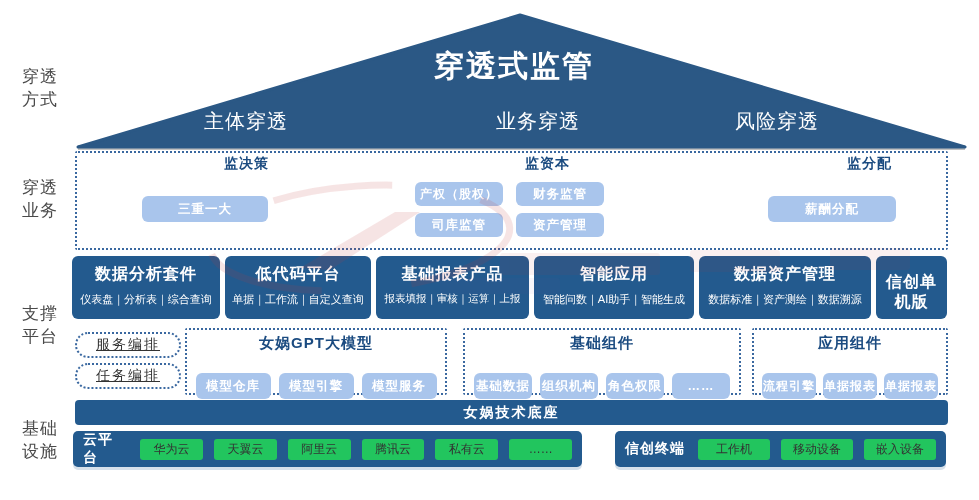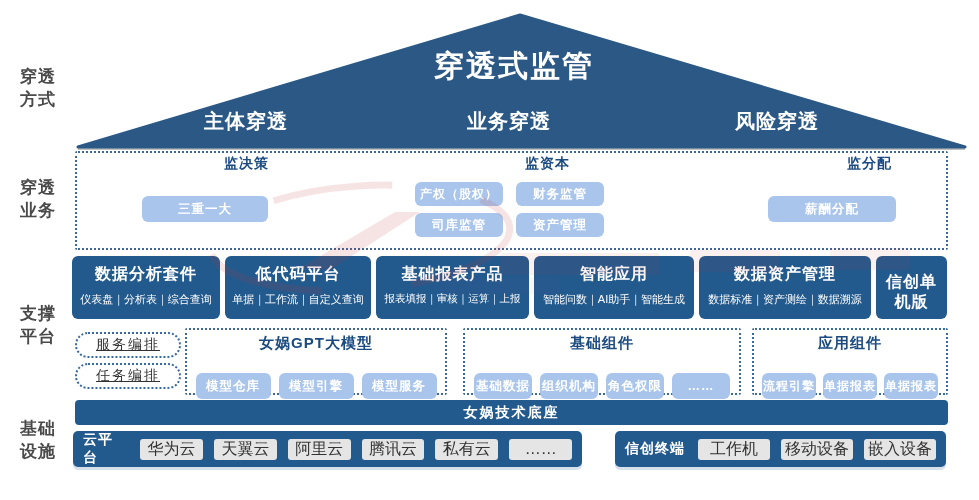--- a/index.html
+++ b/index.html
@@ -1,29 +1,29 @@
 <!DOCTYPE html>
 <html><head>
 <meta charset="utf-8">
 <style>
   * { margin:0; padding:0; box-sizing:border-box; }
   html,body { background:#ffffff; }
   body { font-family:"Liberation Sans","DejaVu Sans",sans-serif; }
   .stage { position:relative; width:979px; height:500px; background:#fff; overflow:hidden; }
 
   
-  .side-label { position:absolute; left:20px; width:40px; font-size:17px; font-weight:bold;
-                color:#4a4a4a; line-height:1.35; word-break:break-all; letter-spacing:1px; }
+  .side-label { position:absolute; left:20px; width:40px; font-size:17px; font-weight:normal;
+                color:#4a4a4a; line-height:1.35; word-break:break-all; letter-spacing:1px;text-align:center; }
 
   
   .bg-svg { position:absolute; left:0; top:0; }
   .roof-title { position:absolute; left:364px; top:46px; width:300px; text-align:center;
                 color:#fff; font-size:30px; font-weight:bold; letter-spacing:2px; }
   .roof-method { position:absolute; top:108px; width:140px; text-align:center;
-                 color:#fff; font-size:20px; font-weight:bold; letter-spacing:1px; }
+                 color:#fff; font-size:20px; font-weight:normal; letter-spacing:1px; }
 
   
   .dashed-box { position:absolute; border:2px dotted #3a68a0; background:#fff; border-radius:2px; }
 
   .group-title { position:absolute; width:130px; text-align:right;
                  color:#1b4b80; font-size:14px; font-weight:bold; letter-spacing:1px; }
 
   .pill { position:absolute; background:#a9c5ec; color:#fff; font-weight:bold; font-size:12.5px;
           border-radius:6px; display:flex; align-items:center; justify-content:center;
           letter-spacing:1px; }
@@ -51,21 +51,21 @@
                      justify-content:center; padding:0 9px; letter-spacing:1px; }
 
   
   .base-bar { position:absolute; left:75px; top:400px; width:873px; height:25px; background:#235a8e;
               border-radius:4px; color:#fff; font-size:14px; font-weight:bold;
               display:flex; align-items:center; justify-content:center; letter-spacing:2px; }
   .infra-box { position:absolute; top:431px; height:36px; background:#235a8e; border-radius:5px;
                display:flex; align-items:center; padding:0 10px; gap:11px;
                box-shadow:0 3px 0 rgba(35,90,142,0.18); }
   .infra-label { color:#fff; font-size:14px; font-weight:bold; letter-spacing:1px; margin-right:2px; }
-  .chip { background:#e5e5e5; color:#333; font-size:16px; border-radius:3px; height:21px;
+  .chip { background:#22c55e; color:#333; font-size:12px; border-radius:3px; height:21px;
           display:flex; align-items:center; justify-content:center; }
 
   .watermark { position:absolute; left:0; top:0; pointer-events:none; }
 </style>
 </head>
 <body>
 
 <div class="stage">
 
   <svg class="bg-svg" width="979" height="500">
@@ -73,21 +73,21 @@
     <polygon points="78,147 520,15 965,147" fill="#2b5885" stroke="#2b5885" stroke-width="3" stroke-linejoin="round"></polygon>
   </svg>
 
   <div class="side-label" style="top:66px">穿透方式</div>
   <div class="side-label" style="top:177px">穿透业务</div>
   <div class="side-label" style="top:303px">支撑平台</div>
   <div class="side-label" style="top:418px">基础设施</div>
 
   <div class="roof-title">穿透式监管</div>
   <div class="roof-method" style="left:176px">主体穿透</div>
-  <div class="roof-method" style="left:439px">业务穿透</div>
+  <div class="roof-method" style="left:468px">业务穿透</div>
   <div class="roof-method" style="left:707px">风险穿透</div>
 
   <div class="dashed-box" style="left:75px;top:151px;width:873px;height:99px"></div>
 
   <div class="group-title" style="left:139px;top:155px">监决策</div>
   <div class="group-title" style="left:440px;top:155px">监资本</div>
   <div class="group-title" style="left:762px;top:155px">监分配</div>
 
   <div class="pill" style="left:415px;top:182px;width:88px;height:24px;font-size:12px">产权（股权）</div>
   <div class="pill" style="left:142px;top:196px;width:126px;height:26px">三重一大</div>

